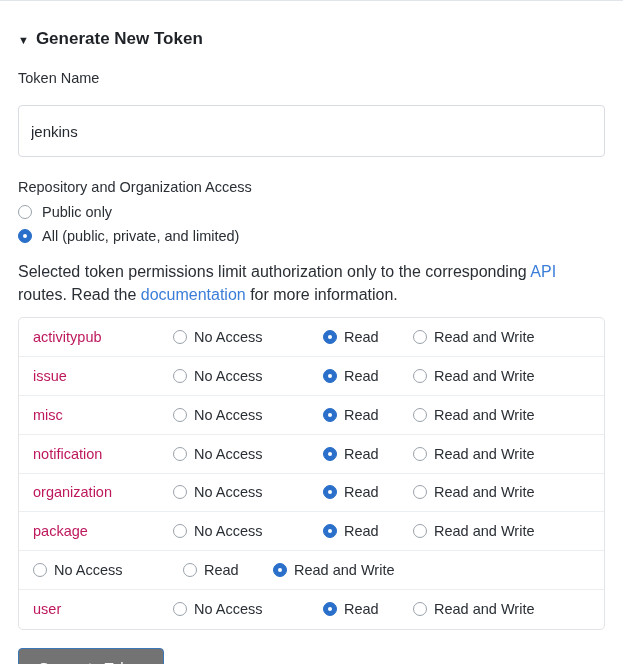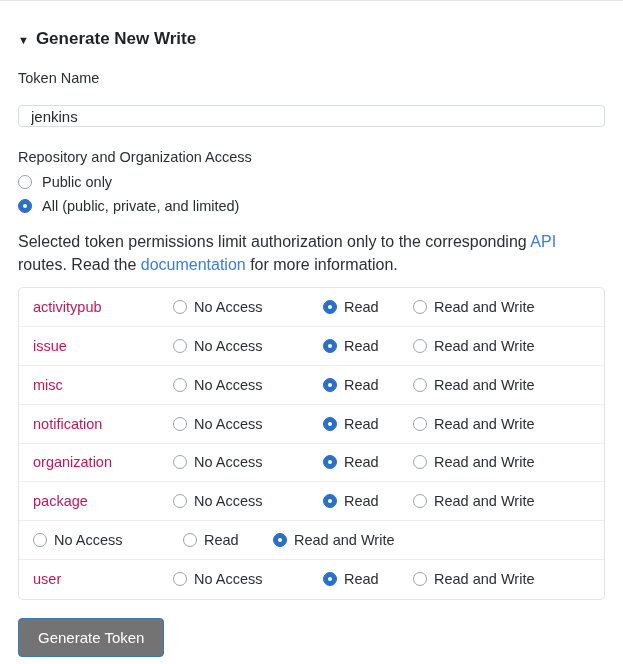--- a/index.html
+++ b/index.html
@@ -43,21 +43,21 @@
   }
   .field-label {
     font-size: 14.5px;
     color: #2a2f35;
     margin-top: 19px;
     margin-bottom: 19px;
   }
   .text-input {
     display: block;
     width: 100%;
-    height: 22px;
+    height: 52px;
     padding: 6px 12px;
     font-size: 15px;
     font-family: "Liberation Sans", sans-serif;
     color: #24292f;
     background: #ffffff;
     border: 1px solid #d8dde3;
     border-radius: 4px;
     outline: none;
   }
   .access-label {
@@ -157,21 +157,21 @@
     cursor: pointer;
   }
 </style>
 </head>
 <body>
 
 <div class="panel">
 
   <div class="section-header">
     <span class="caret">▼</span>
-    <span>Generate New Write</span>
+    <span>Generate New Token</span>
   </div>
 
   <div class="field-label">Token Name</div>
   <input class="text-input" type="text" value="jenkins" style="">
 
   <div class="access-label">Repository and Organization Access</div>
 
   <div class="radio-line">
     <span class="radio"></span>
     <span>Public only</span>

